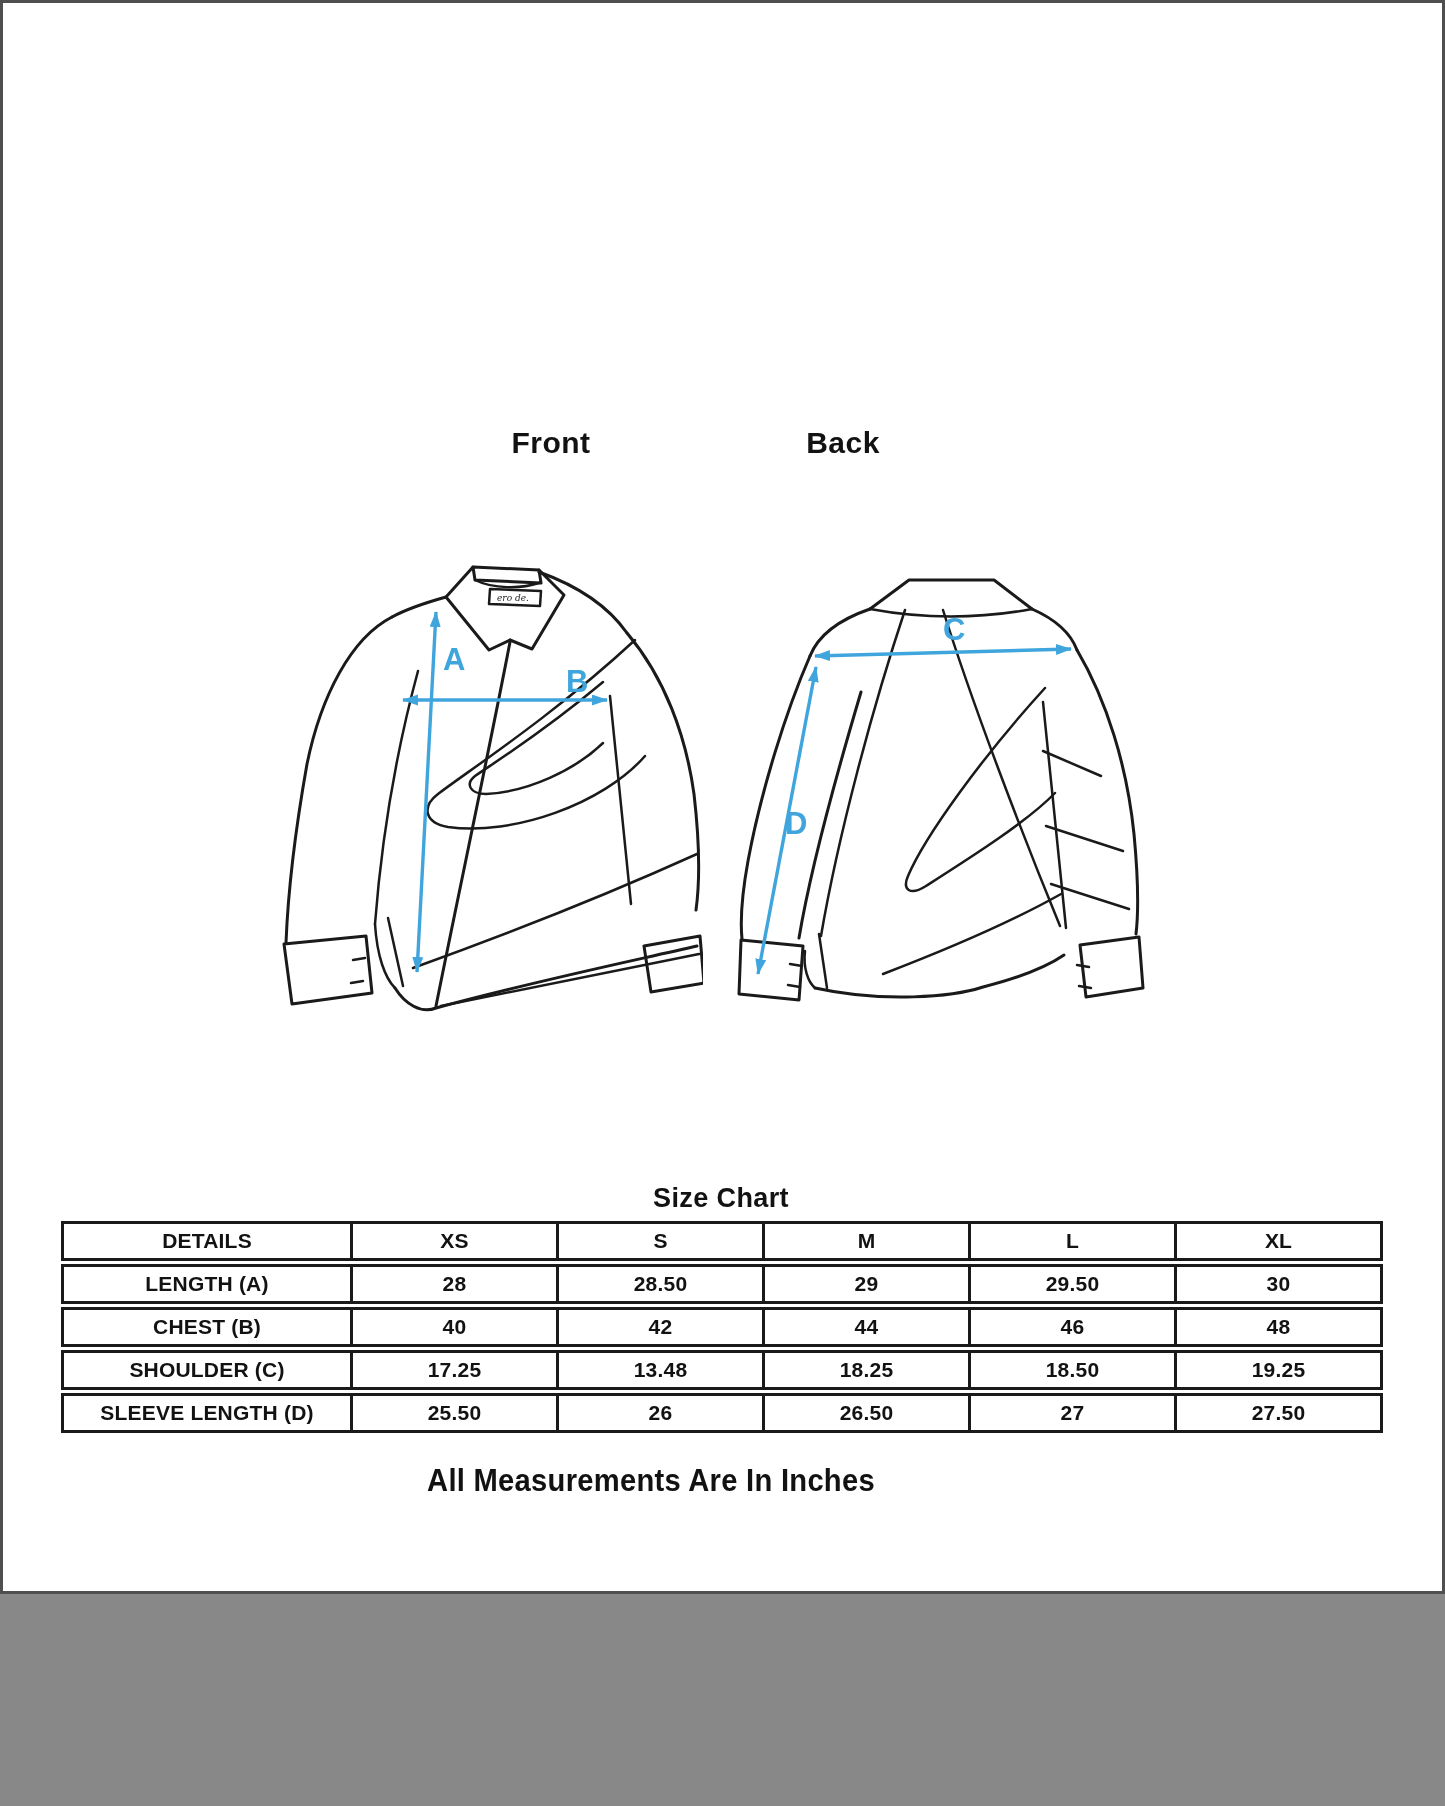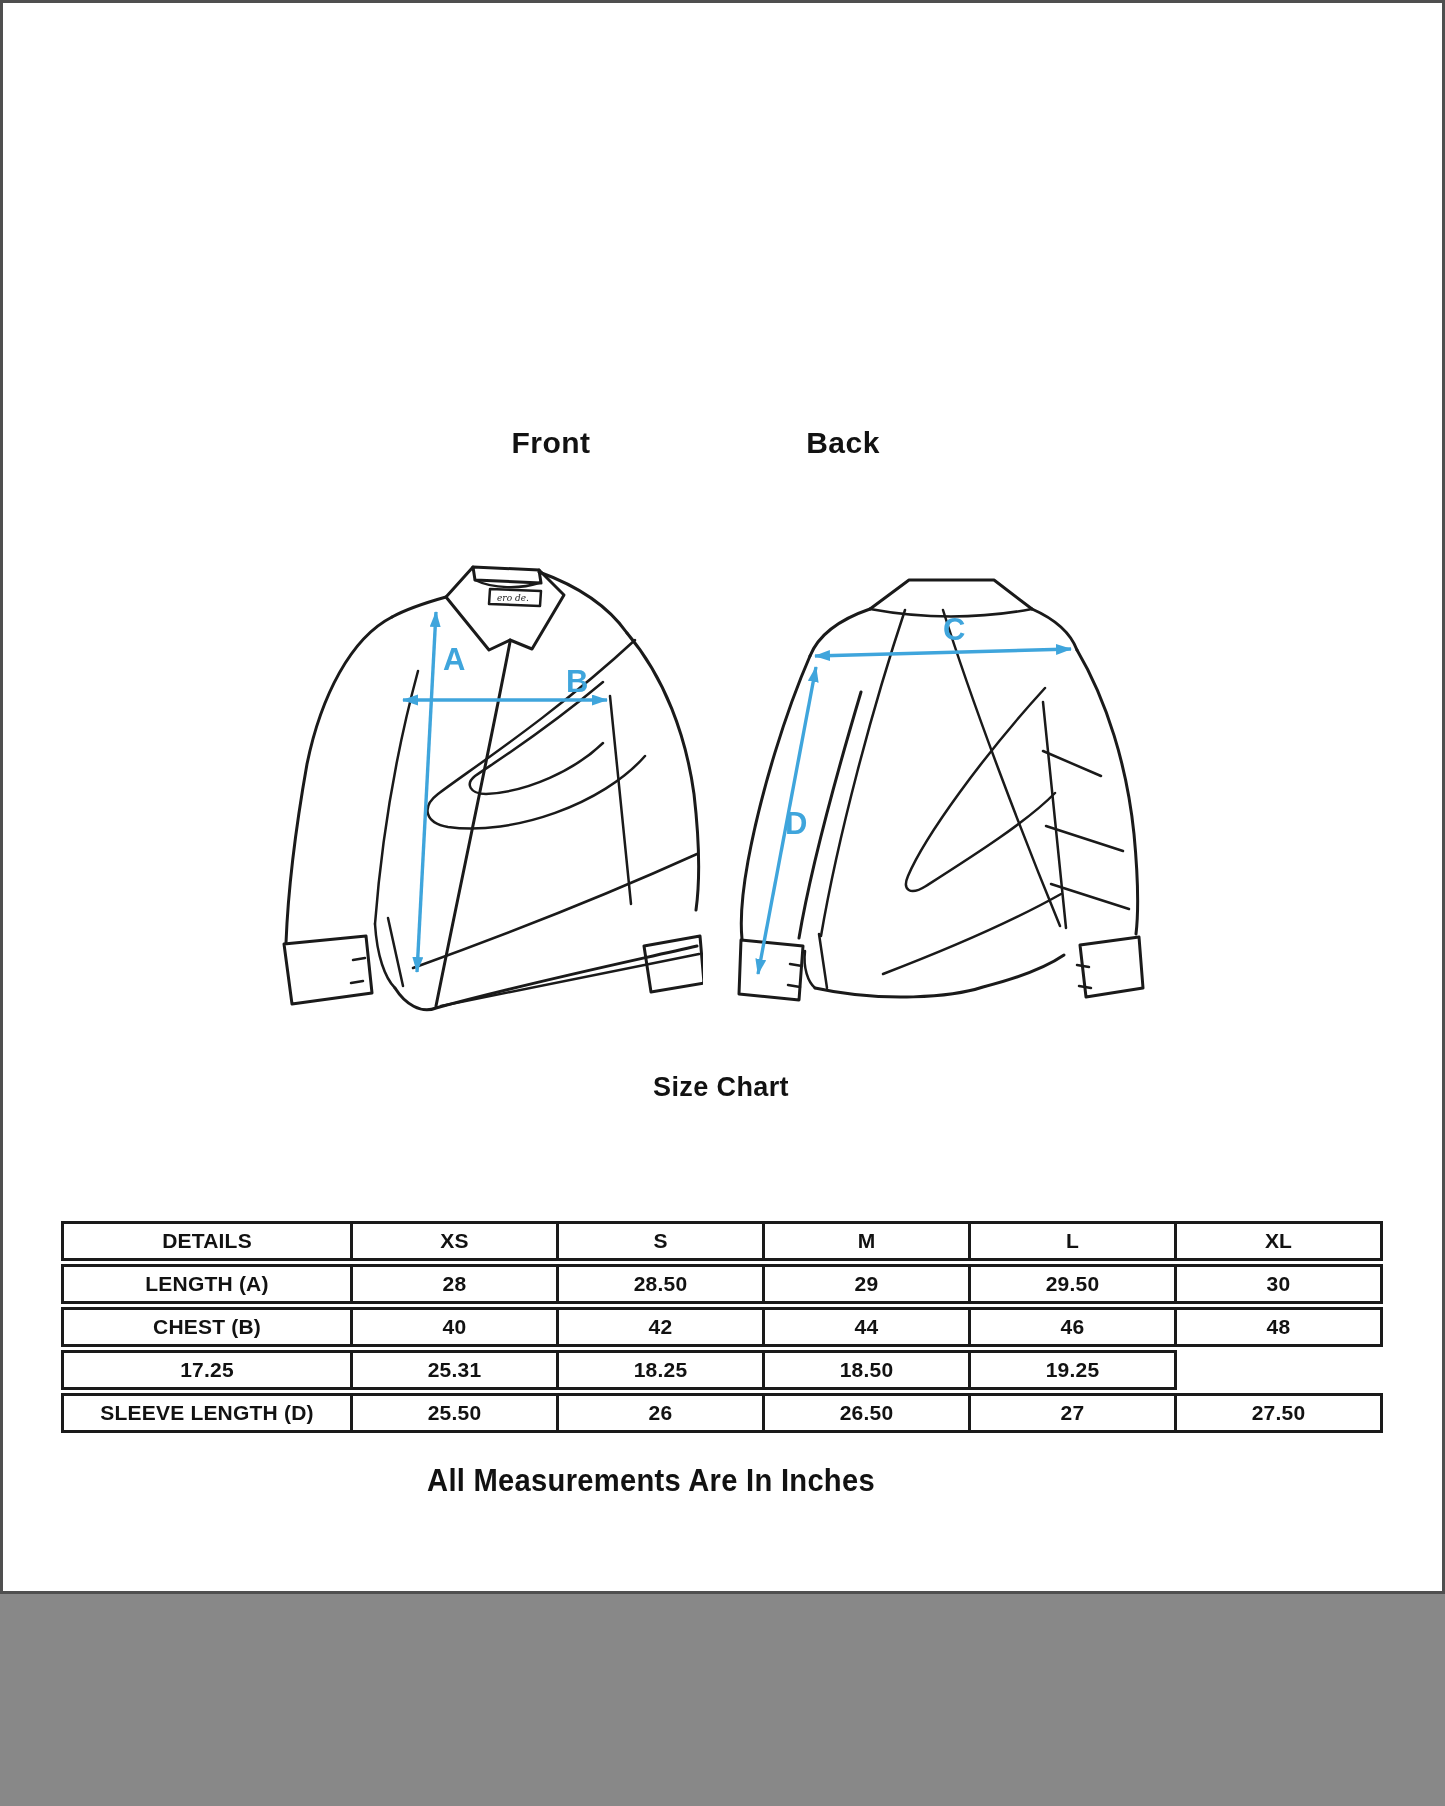--- a/index.html
+++ b/index.html
@@ -12,21 +12,21 @@
     font-family:"Liberation Sans", sans-serif; color:var(--text);
   }
   .view-label{
     position:absolute; transform:translateX(-50%);
     font-size:30px; font-weight:600; letter-spacing:.5px; color:var(--text);
     white-space:nowrap;
   }
   .view-label.front{left:548px; top:423px;}
   .view-label.back{left:840px; top:423px;}
   .section-title{
-    position:absolute; left:718px; top:1069px; transform:translateX(-50%);
+    position:absolute; left:718px; top:1180px; transform:translateX(-50%);
     font-size:27px; font-weight:600; letter-spacing:.4px; white-space:nowrap;
   }
   .footnote{
     position:absolute; left:648px; top:1460px; transform:translateX(-50%) scaleX(.94);
     font-size:31px; font-weight:700; letter-spacing:.3px; white-space:nowrap;
   }
   .shirt{position:absolute;}
   .shirt.front-shirt{left:270px; top:533px;}
   .shirt.back-shirt{left:640px; top:533px;}
   .outline{fill:none; stroke:var(--line); stroke-width:3; stroke-linecap:round; stroke-linejoin:round;}
@@ -170,22 +170,23 @@
       </div>
       <div class="t-row">
         <div class="t-cell">CHEST (B)</div>
         <div class="t-cell">40</div>
         <div class="t-cell">42</div>
         <div class="t-cell">44</div>
         <div class="t-cell">46</div>
         <div class="t-cell">48</div>
       </div>
       <div class="t-row">
+        <div class="t-cell">SHOULDER (C)</div>
         <div class="t-cell">17.25</div>
-        <div class="t-cell">25.31</div>
+        <div class="t-cell">13.48</div>
         <div class="t-cell">18.25</div>
         <div class="t-cell">18.50</div>
         <div class="t-cell">19.25</div>
       </div>
       <div class="t-row">
         <div class="t-cell">SLEEVE LENGTH (D)</div>
         <div class="t-cell">25.50</div>
         <div class="t-cell">26</div>
         <div class="t-cell">26.50</div>
         <div class="t-cell">27</div>

